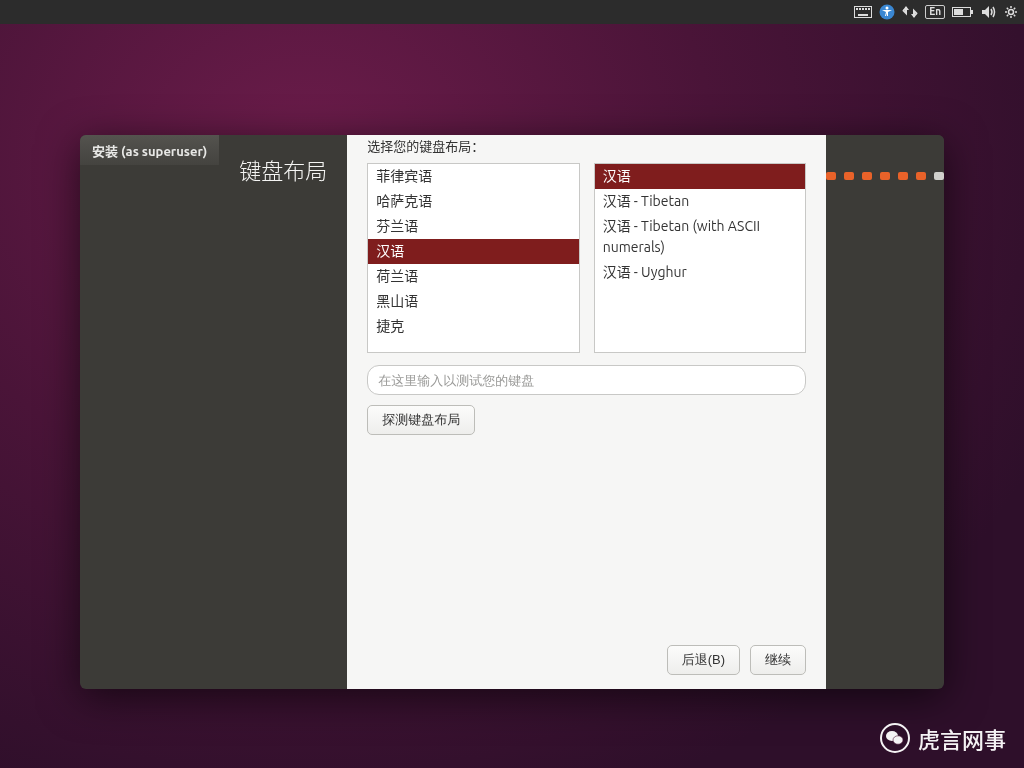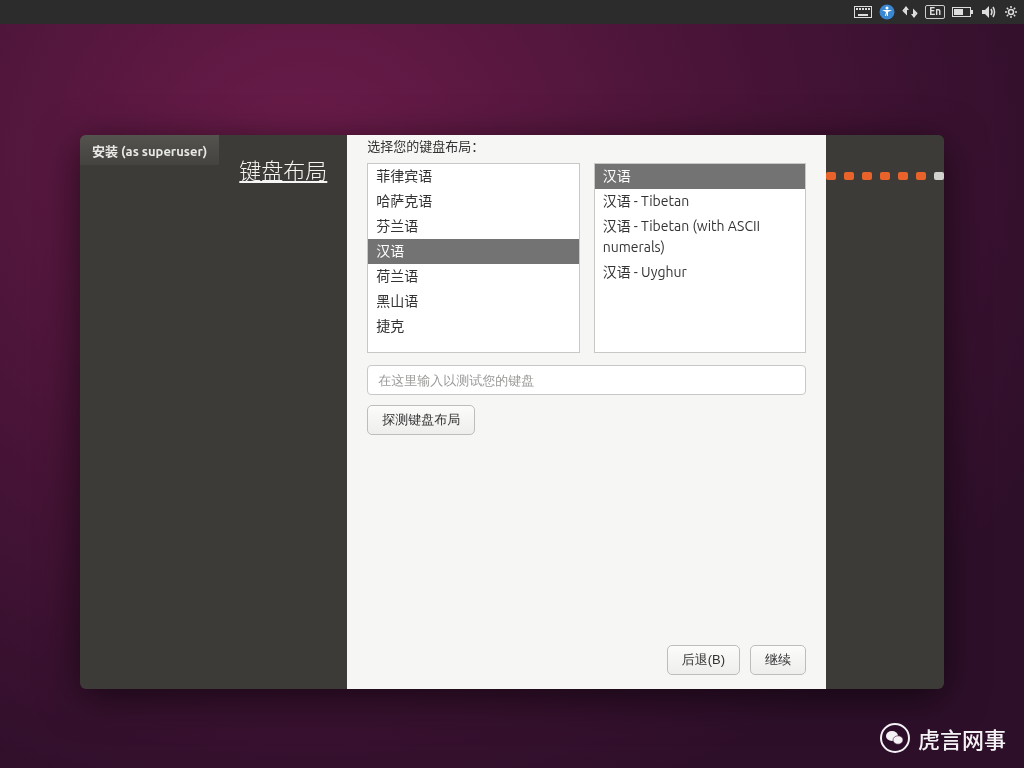--- a/index.html
+++ b/index.html
@@ -37,46 +37,46 @@
 }
 .titlebar {
   height: 30px;
   background: linear-gradient(#54534e, #44433f);
   display: flex; align-items: center;
   padding: 0 12px;
   color: #e8e8e6; font-size: 13px; font-weight: bold;
 }
 .header {
   padding: 18px 20px 6px;
-  color: #f5f5f3; font-size: 22px; font-weight: 300; text-decoration: underline;
+  color: #f5f5f3; font-size: 22px; font-weight: 300;
 }
 .content {
   flex: 1;
   background: #f6f6f5;
   padding: 1px 20px 14px;
   display: flex; flex-direction: column;
 }
 .prompt { font-size: 13px; color: #333; margin-bottom: 8px; }
 .lists { display: flex; gap: 14px; }
 .listbox {
   flex: 1;
   height: 190px;
   background: #fff;
   border: 1px solid #c8c8c6;
   overflow-y: auto;
   font-size: 14px; color: #333;
 }
 .listbox .item { padding: 2px 8px; cursor: pointer; line-height: 21px; }
-.listbox .item.selected { background: #737373; color: #fff; }
+.listbox .item.selected { background: #7f1d1d; color: #fff; }
 .test-input {
   margin-top: 12px;
   width: 100%;
   height: 30px;
   border: 1px solid #c8c8c6;
-  border-radius: 4px;
+  border-radius: 12px;
   padding: 0 10px;
   font-size: 13px;
   background: #fff;
   color: #333;
 }
 .test-input::placeholder { color: #9a9a98; }
 .detect-row { margin-top: 10px; }
 .btn {
   display: inline-block;
   background: linear-gradient(#fcfcfb, #eeeeec);

